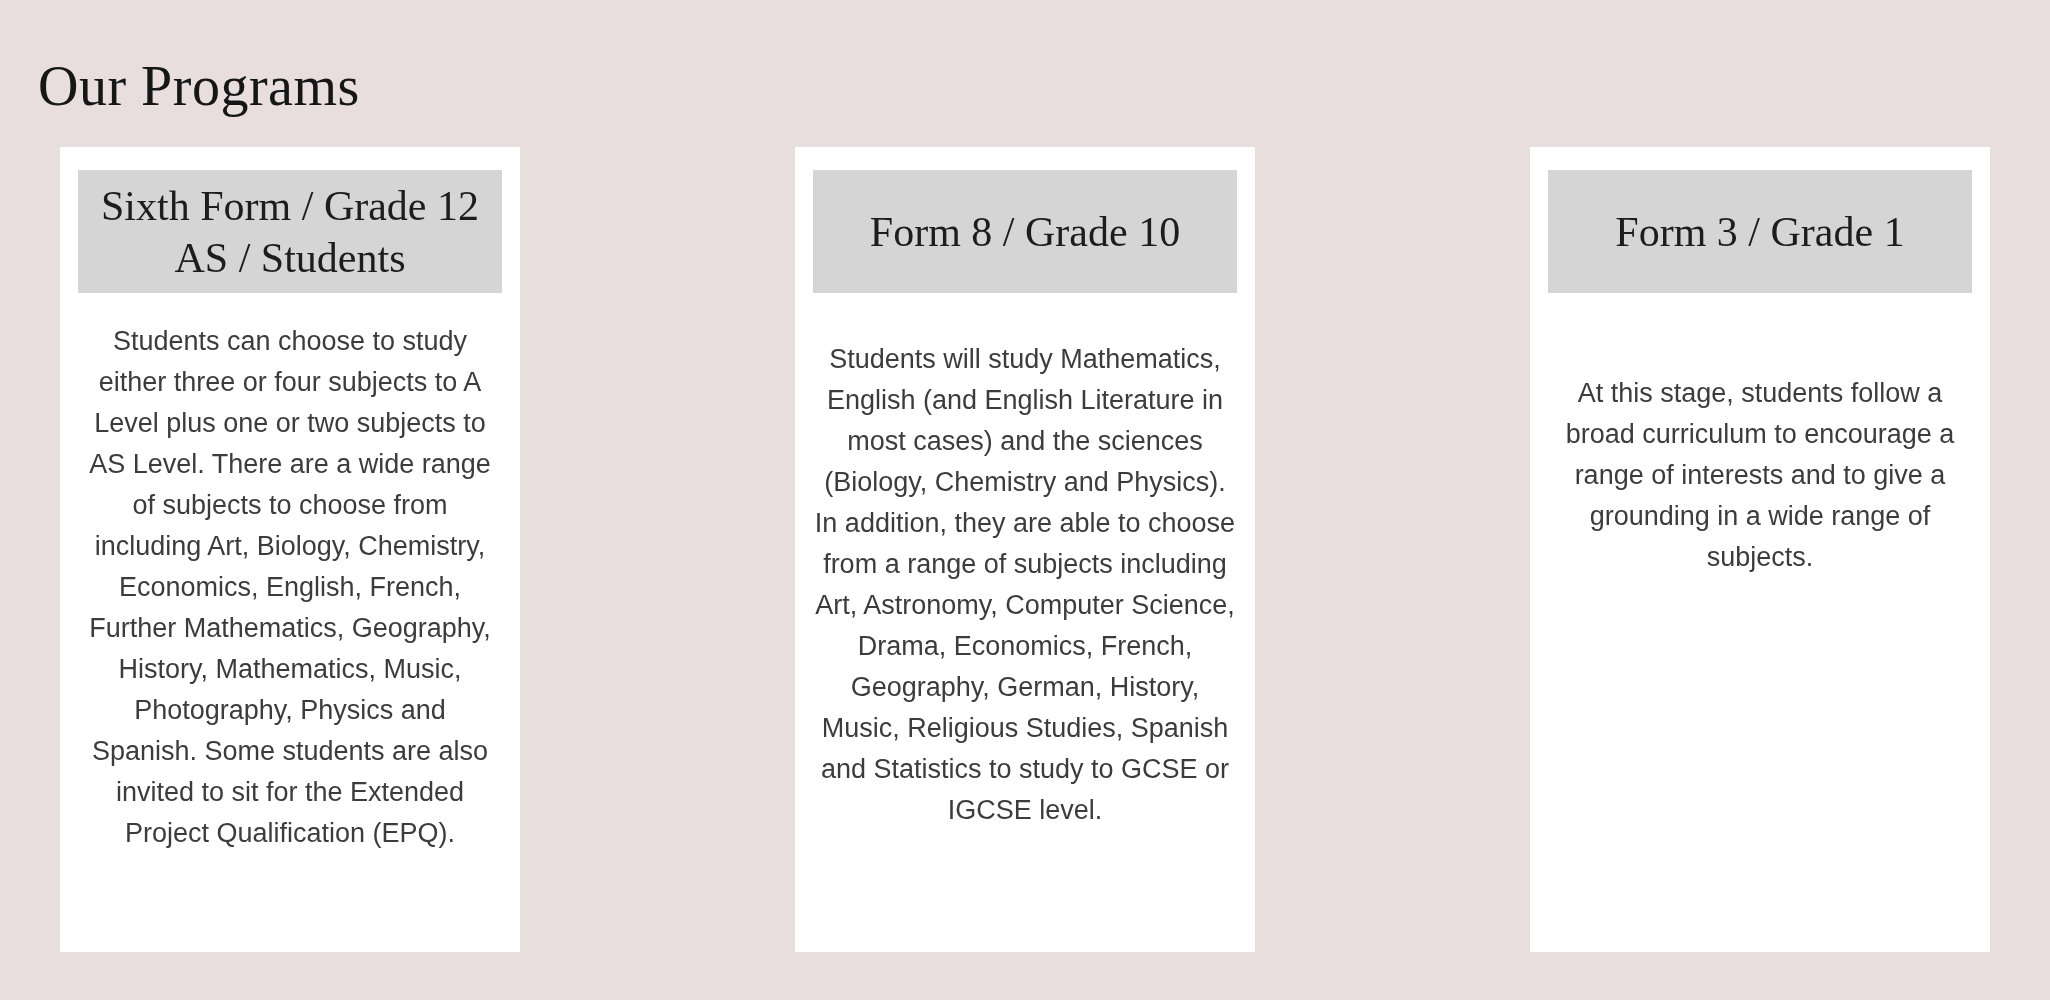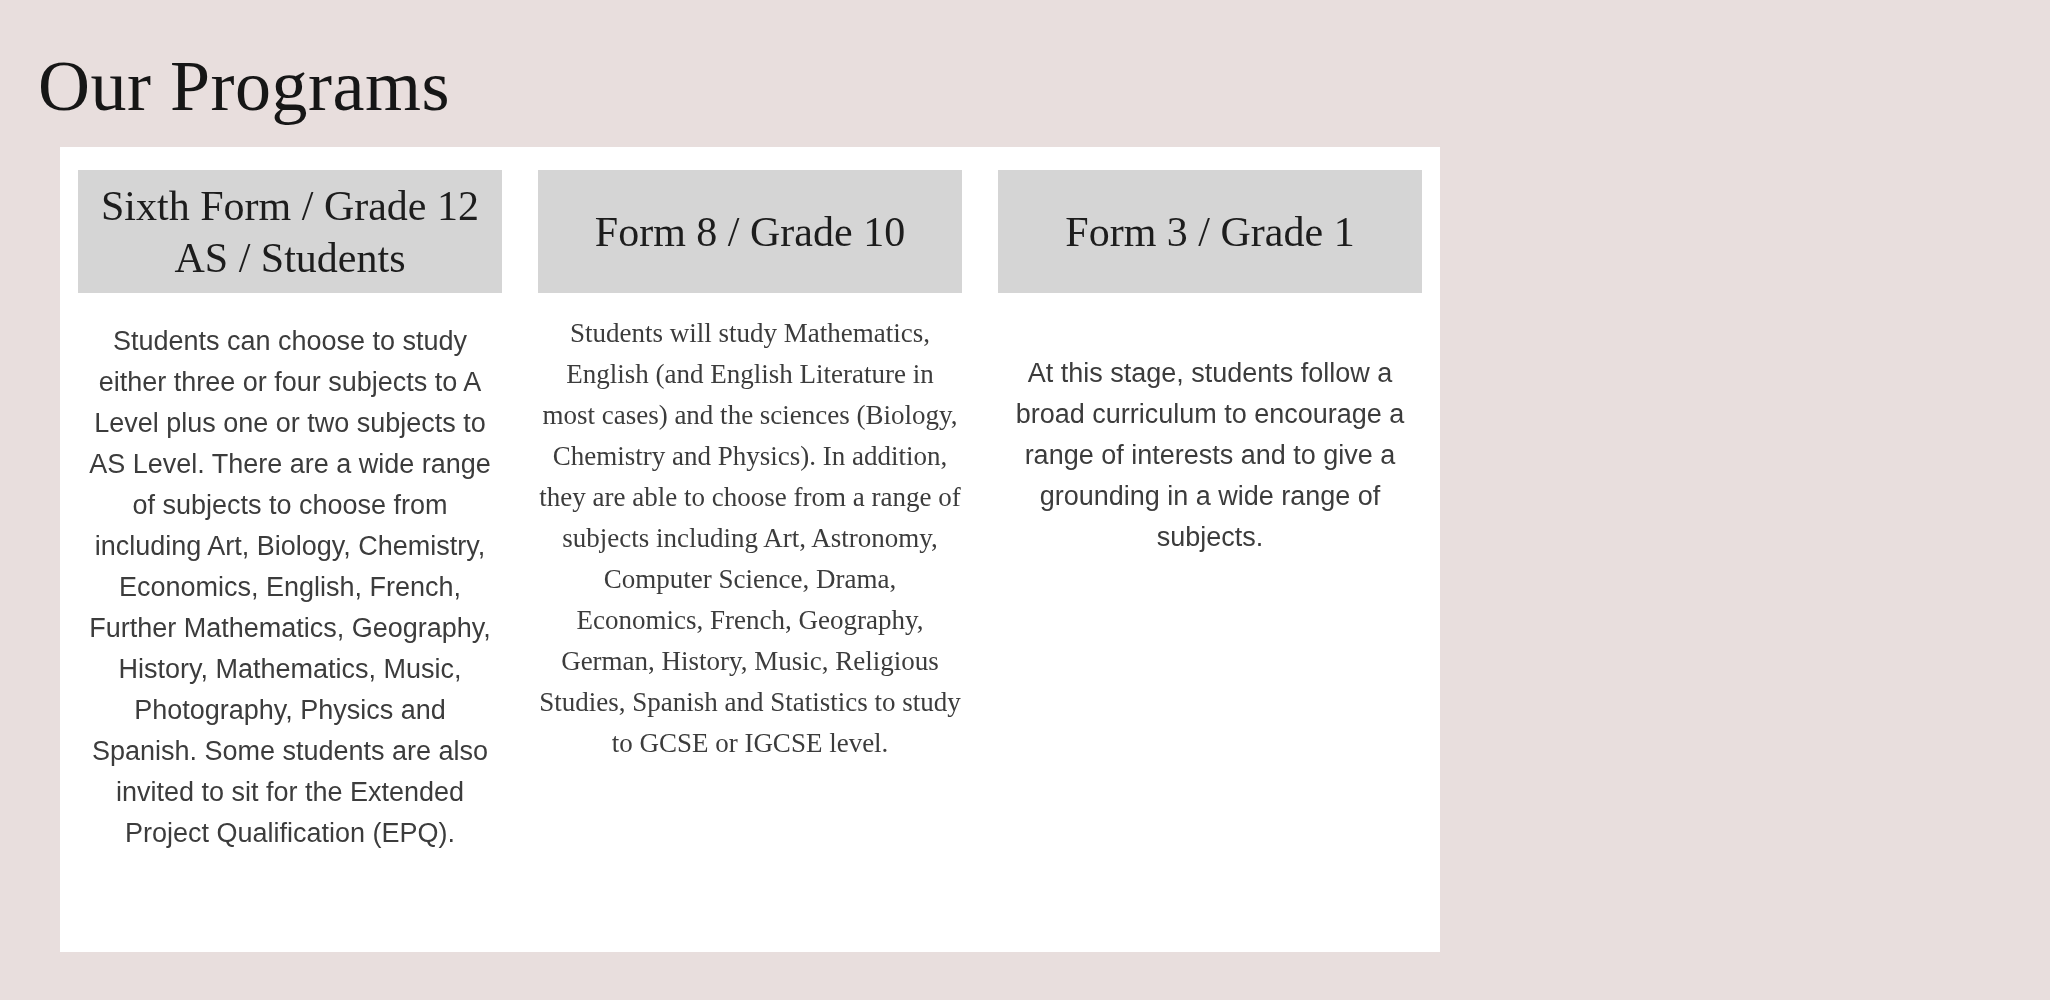--- a/index.html
+++ b/index.html
@@ -8,27 +8,28 @@
     height: 1000px;
     background: #e8dedd;
     font-family: "Liberation Sans", sans-serif;
     overflow: hidden;
   }
   .page { padding-top: 55px; }
   .page-title {
     margin: 0 0 0 38px;
     font-family: "Liberation Serif", serif;
     font-weight: normal;
-    font-size: 72px;
+    font-size: 56px;
     line-height: 62px;
     letter-spacing: 0.5px;
     color: #161616;
   }
   .cards {
     display: flex;
+    justify-content: space-between;
     align-items: stretch;
     margin: 30px 60px 0;
     height: 805px;
   }
   .card {
     box-sizing: border-box;
     width: 460px;
     background: #ffffff;
     padding: 23px 18px;
   }
@@ -50,22 +51,22 @@
     text-align: center;
   }
   .heading-line { display: block; }
   .card-body {
     margin: 28px 0 0;
     font-size: 27px;
     line-height: 41px;
     color: #3c3c3c;
     text-align: center;
   }
-  .card--igcse .card-body { margin-top: 20px; font-family: Liberation Serif, serif; }
-  .card--form3 .card-body { margin-top: 60px; }
+  .card--igcse .card-body { margin-top: 46px; }
+  .card--form3 .card-body { margin-top: 80px; }
 </style>
 </head>
 <body>
 
 <main class="page">
   <h1 class="page-title">Our Programs</h1>
 
   <div class="cards">
 
     <article class="card card--sixth-form">

